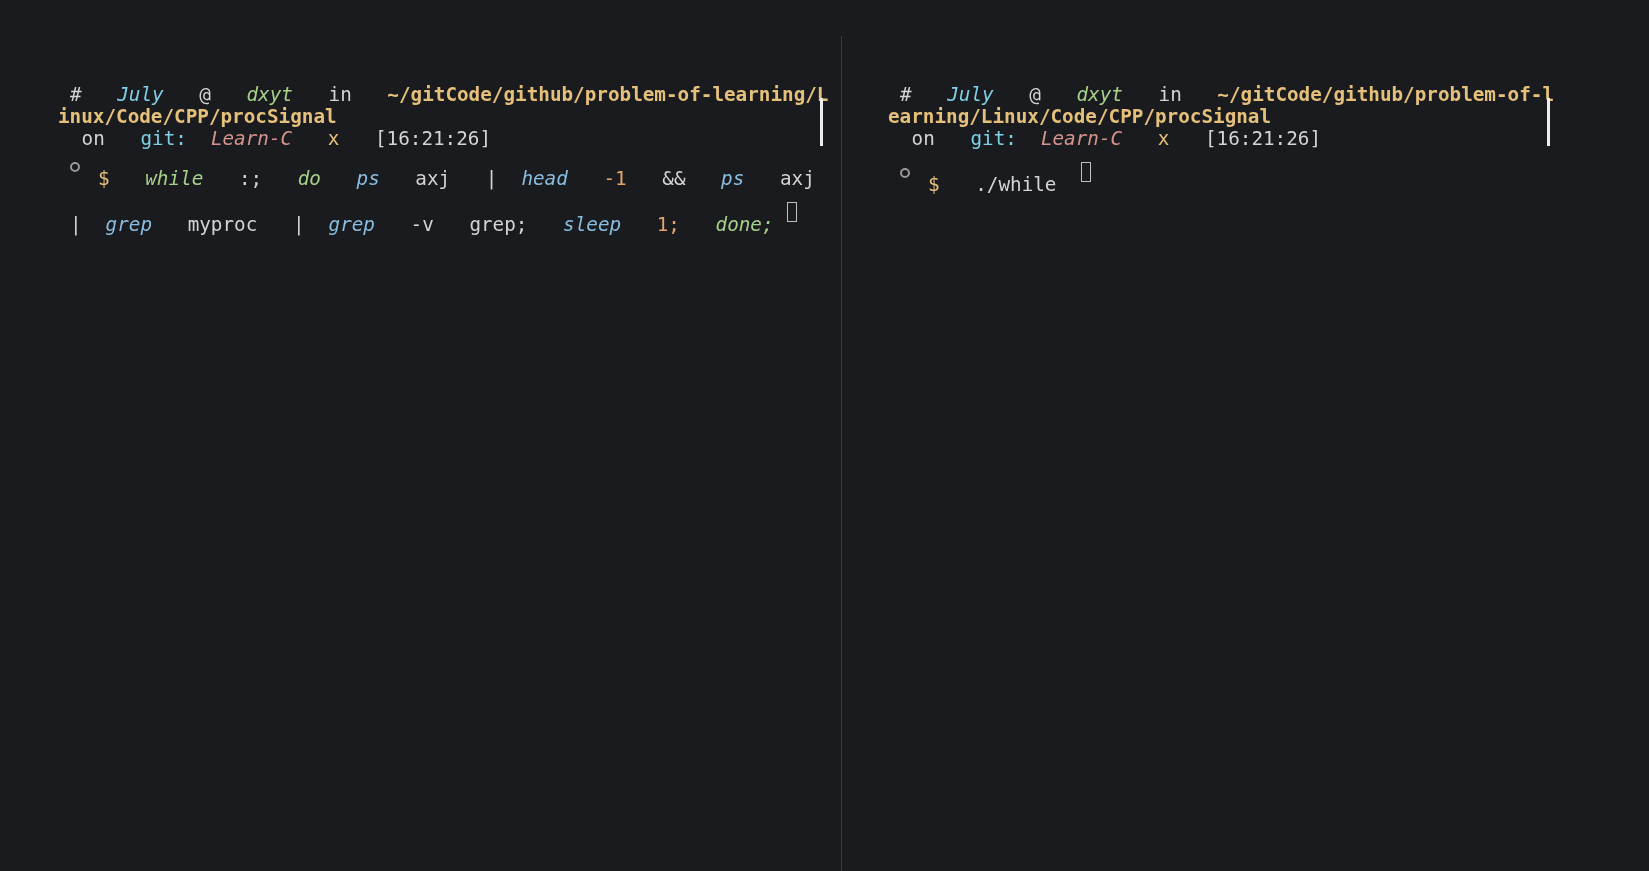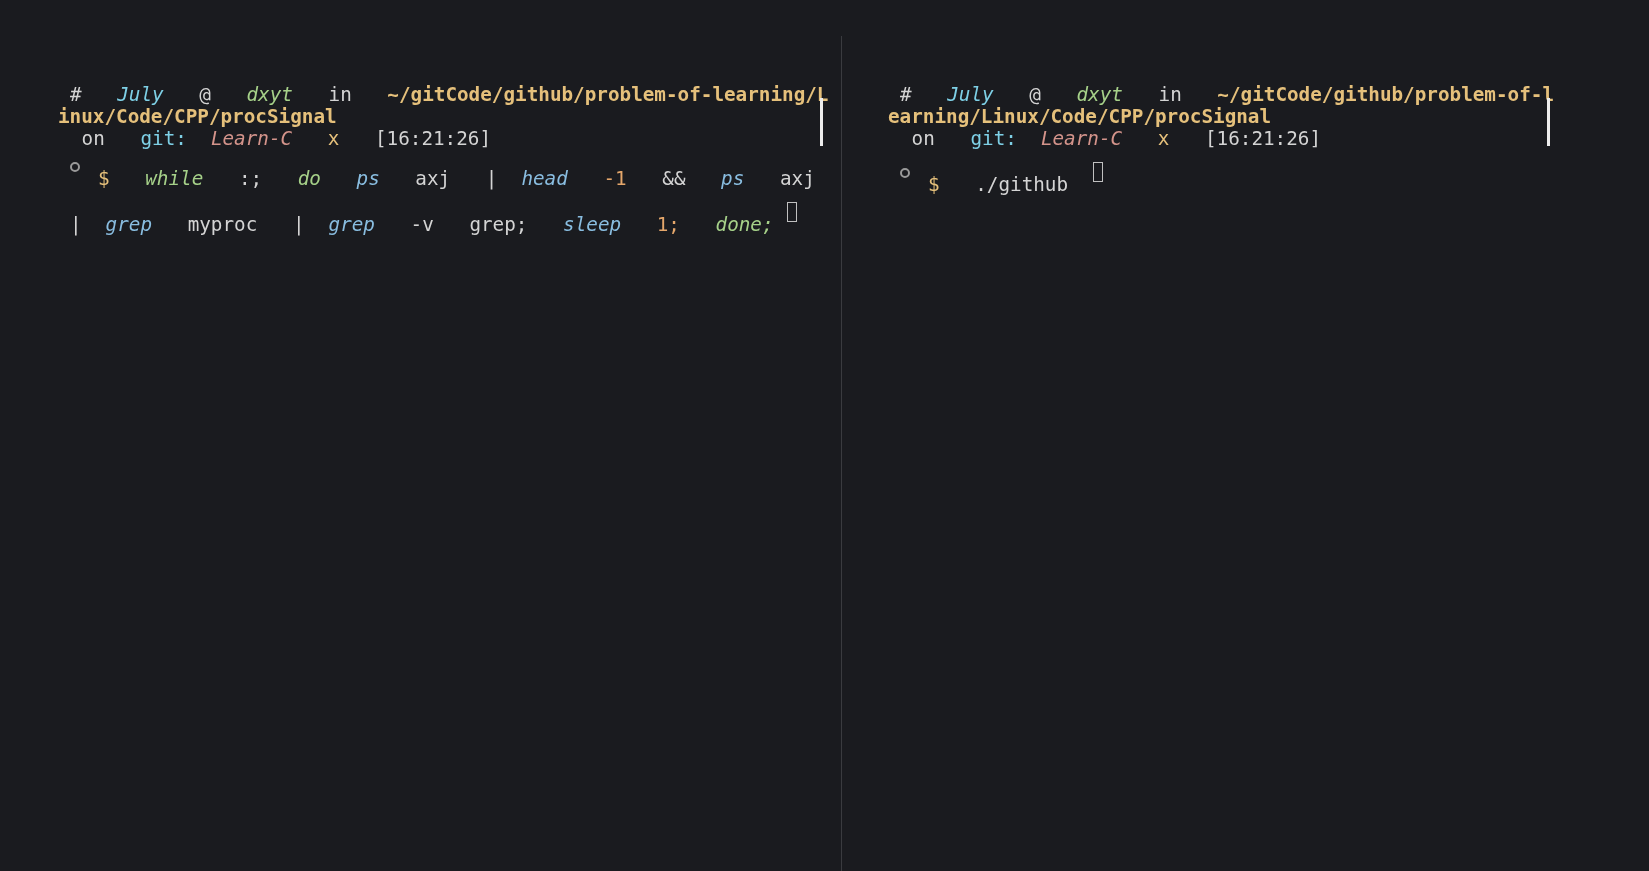--- a/index.html
+++ b/index.html
@@ -84,14 +84,14 @@
 </head>
 <body>
 
 <div class="pane pane-left"><span class="c-hash">#</span> <span class="c-user">July</span> <span class="c-at">@</span> <span class="c-host">dxyt</span> <span class="c-in">in</span> <span class="c-path">~/gitCode/github/problem-of-learning/Linux/Code/CPP/procSignal</span>
  <span class="c-on">on</span> <span class="c-git">git:</span><span class="c-branch">Learn-C</span> <span class="c-x">x</span> <span class="c-time">[16:21:26]</span>
 <span class="ring"></span><span class="c-dollar">$</span> <span class="c-kw">while</span> <span class="c-arg">:;</span> <span class="c-kw">do</span> <span class="c-cmd">ps</span> <span class="c-arg">axj</span> <span class="c-pipe">|</span><span class="c-cmd">head</span> <span class="c-num">-1</span> <span class="c-arg">&amp;&amp;</span> <span class="c-cmd">ps</span> <span class="c-arg">axj</span> <span class="c-pipe">|</span><span class="c-cmd">grep</span> <span class="c-arg">myproc</span> <span class="c-pipe">|</span><span class="c-cmd">grep</span> <span class="c-arg">-v</span> <span class="c-arg">grep;</span> <span class="c-cmd">sleep</span> <span class="c-num">1;</span> <span class="c-kw">done;</span><span class="cursor-block"></span>
 <div class="scrollbar"></div></div>
 
 <div class="pane pane-right"><span class="c-hash">#</span> <span class="c-user">July</span> <span class="c-at">@</span> <span class="c-host">dxyt</span> <span class="c-in">in</span> <span class="c-path">~/gitCode/github/problem-of-learning/Linux/Code/CPP/procSignal</span>
  <span class="c-on">on</span> <span class="c-git">git:</span><span class="c-branch">Learn-C</span> <span class="c-x">x</span> <span class="c-time">[16:21:26]</span>
-<span class="ring"></span><span class="c-dollar">$</span> <span class="c-arg">./github</span> <span class="cursor-block"></span>
+<span class="ring"></span><span class="c-dollar">$</span> <span class="c-arg">./while</span> <span class="cursor-block"></span>
 <div class="scrollbar"></div></div>
 
 </body></html>

